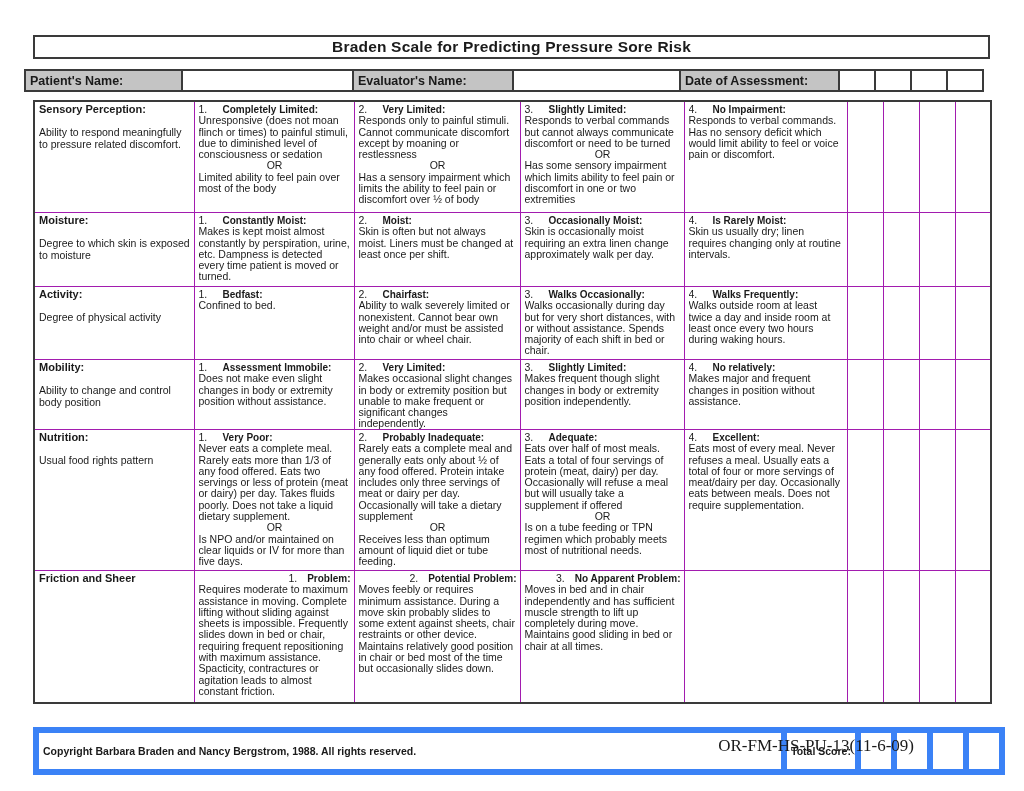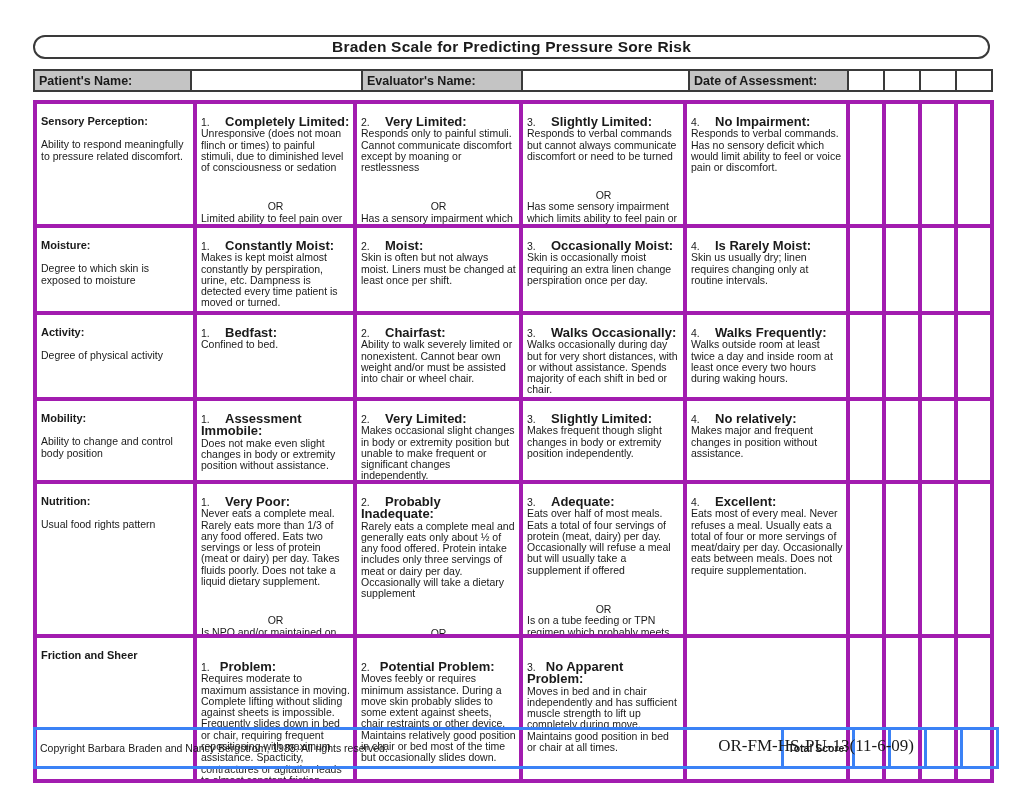--- a/index.html
+++ b/index.html
@@ -1,56 +1,56 @@
 <!DOCTYPE html>
 <html><head>
 <meta charset="utf-8">
 <style>
   * { margin:0; padding:0; box-sizing:border-box; }
   html,body { width:1024px; height:791px; background:#ffffff;
     font-family:"Liberation Sans", sans-serif; color:#1a1a1a; }
   body { position:relative; }
-  .abs { position:absolute;border-radius:12px; }
+  .abs { position:absolute; }
 
   
   .title-box { left:33px; top:35px; width:957px; height:24px; border:2px solid #3a3a3a;
     display:flex; align-items:center; justify-content:center;
     font-weight:bold; font-size:15.5px; letter-spacing:.2px; }
 
   table { border-collapse:collapse; table-layout:fixed; }
 
   
-  .htab { left:33px; top:69px;padding-left:48px; }
+  .htab { left:24px; top:69px;padding-left:48px; }
   .htab td { border:2px solid #3a3a3a; height:21px; font-size:12.5px;
     padding:0 4px; vertical-align:middle; overflow:hidden; white-space:nowrap; }
   .glabel { background:#c4c4c4; font-weight:bold; }
 
   
   .mtab { left:33px; top:100px; border:2px solid #3a3a3a; }
-  .mtab td { border:4px solid #a21caf; vertical-align:top;
-    font-size:10.5px; line-height:11.3px; padding:12px 3px 0 4px; overflow:hidden; }
+  .mtab td { border:1px solid #a21caf; vertical-align:top;
+    font-size:10.5px; line-height:11.3px; padding:2px 3px 0 4px; overflow:hidden; }
   .cw { overflow:hidden; }
   .r1 .cw{height:108px} .r2 .cw{height:71px} .r3 .cw{height:70px}
   .r4 .cw{height:67px} .r5 .cw{height:138px} .r6 .cw{height:129px}
 
   .cath { font-weight:bold; font-size:11px; }
   .catd { margin-top:12px; }
   .u { }
 
   .h { font-size:10.5px; }
-  .h b { font-size:13px; }
+  .h b { font-size:10px; }
   .n { display:inline-block; width:24px; }
   .n2 { margin-right:10px; }
-  .ch .h { text-align:left;margin-top:11px; }
-  .or { text-align:center;margin-top:28px; }
+  .ch .h { text-align:right; }
+  .or { text-align:center; }
 
   
   .ftab { left:33px; top:727px; border:2px solid #3a3a3a; }
-  .ftab td { border:3px solid #3b82f6; font-size:10.5px; height:15px;
-    padding:12px 4px; vertical-align:middle; overflow:hidden; white-space:nowrap; }
+  .ftab td { border:6px solid #3b82f6; font-size:10.5px; height:15px;
+    padding:12px 4px; vertical-align:middle; overflow:hidden; white-space:nowrap;font-weight:bold; }
   .total { font-weight:bold; font-size:11px; text-align:left; }
 
   .code { right:110px; top:736px; font-family:"Liberation Serif", serif; font-size:17px; }
 </style>
 </head>
 <body>
 
 <div class="abs title-box">
   <span>Braden Scale for Predicting Pressure Sore Risk</span>
 </div>
@@ -154,21 +154,21 @@
         </td>
     <td>
           <div class="cw">
       <div class="h"><span class="n">2.</span><b>Moist:</b></div>
       <div>Skin is often but not always moist.  Liners must be changed at least once per shift.</div>
     </div>
         </td>
     <td>
           <div class="cw">
       <div class="h"><span class="n">3.</span><b>Occasionally Moist:</b></div>
-      <div>Skin is occasionally moist requiring an extra linen change perspiration once per day.</div>
+      <div>Skin is occasionally moist requiring an extra linen change approximately walk per day.</div>
     </div>
         </td>
     <td>
           <div class="cw">
       <div class="h"><span class="n">4.</span><b>Is Rarely Moist:</b></div>
       <div>Skin us usually dry; linen requires changing only at routine intervals.</div>
     </div>
         </td>
     <td></td>
     <td></td>
@@ -307,21 +307,21 @@
         </td>
     <td class="ch">
           <div class="cw">
       <div class="h"><span class="n2">2.</span><b>Potential Problem:</b></div>
       <div>Moves feebly or requires minimum assistance.  During a move skin probably slides to some extent against sheets, chair restraints or other device.  Maintains relatively good position in chair or bed most of the time but occasionally slides down.</div>
     </div>
         </td>
     <td class="ch">
           <div class="cw">
       <div class="h"><span class="n2">3.</span><b>No Apparent Problem:</b></div>
-      <div>Moves in bed and in chair independently and has sufficient muscle strength to lift up completely during move.  Maintains good position in bed or chair at all times.</div>
+      <div>Moves in bed and in chair independently and has sufficient muscle strength to lift up completely during move.  Maintains good sliding in bed or chair at all times.</div>
     </div>
         </td>
     <td>
           <div class="cw"></div>
         </td>
     <td></td>
     <td></td>
     <td></td>
     <td></td>
   </tr>

